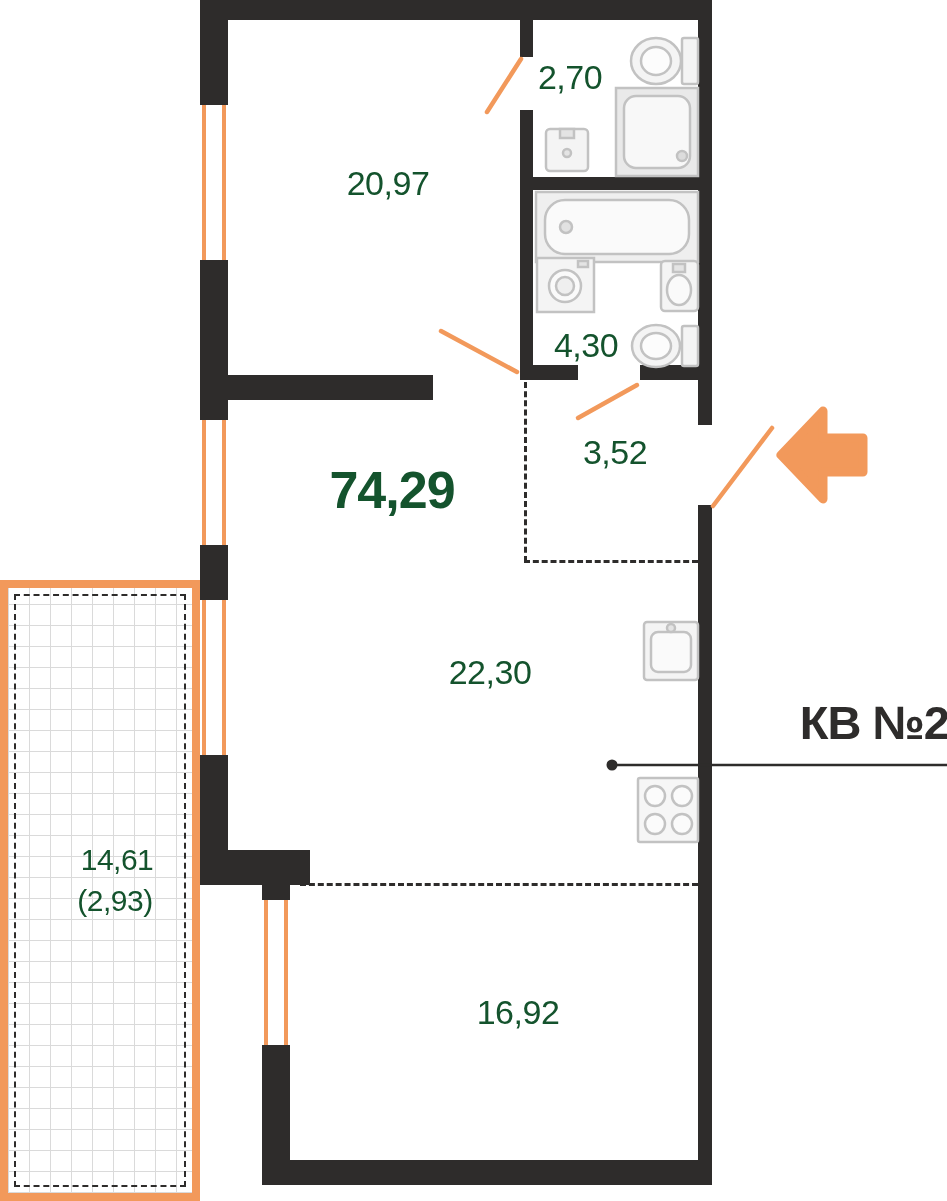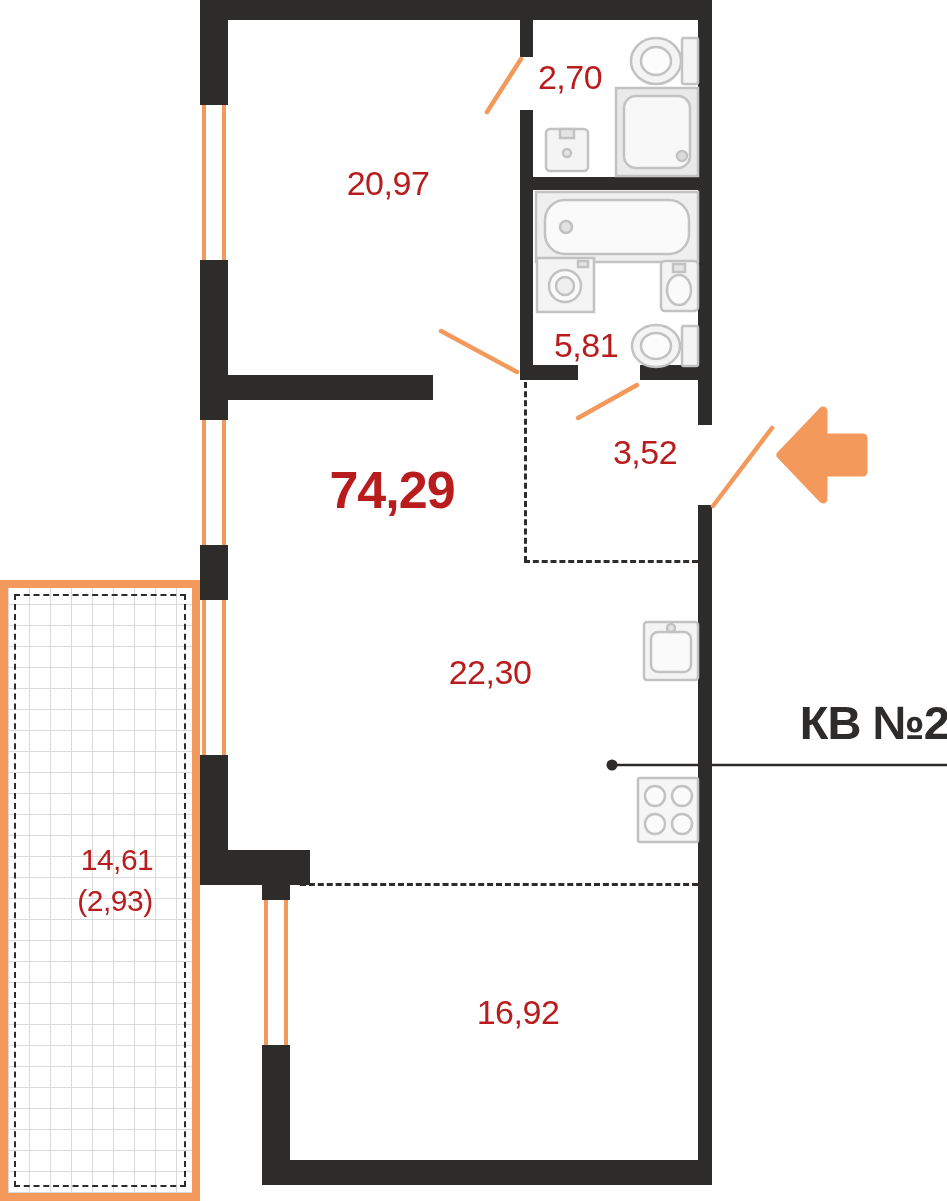--- a/index.html
+++ b/index.html
@@ -15,21 +15,21 @@
     position:absolute;left:0;top:580px;width:200px;height:621px;
     border:8px solid #f2995b;box-sizing:border-box;
     background-image:
       repeating-linear-gradient(0deg,#dadada 0 1px,transparent 1px 21px),
       repeating-linear-gradient(90deg,#dadada 0 1px,transparent 1px 21px);
     background-color:#ffffff;
   }
   #balcony .inner-dash{position:absolute;left:6px;top:6px;right:6px;bottom:6px;border:2px dashed #2e2c2b;}
   .lbl{
     position:absolute;transform:translate(-50%,-50%);
-    font-size:34px;letter-spacing:-0.5px;white-space:nowrap;color:#b91c1c;
+    font-size:34px;letter-spacing:-0.5px;white-space:nowrap;color:#14532d;
   }
   .lbl-total{font-size:52px;font-weight:800;letter-spacing:-1px;}
   .lbl-balcony{font-size:30px;}
   .lbl-kv{
     position:absolute;right:-2px;top:722px;transform:translateY(-50%);
     font-size:47px;font-weight:700;letter-spacing:-1px;white-space:nowrap;color:#2e2c2b;
   }
   svg.overlay{position:absolute;left:0;top:0;pointer-events:none;}
 </style>
 </head>
@@ -143,22 +143,22 @@
       <circle cx="612" cy="765" r="5.5" fill="#2e2c2b"></circle>
     </g>
 
     <g>
       <polygon points="781,455 823,411 823,438 863,438 863,472 823,472 823,499" fill="#f2995b" stroke="#f2995b" stroke-width="9" stroke-linejoin="round"></polygon>
     </g>
   </svg>
 
   <div class="lbl" style="left:570px;top:77px">2,70</div>
   <div class="lbl" style="left:388px;top:183px">20,97</div>
-  <div class="lbl" style="left:586px;top:345px">5,81</div>
-  <div class="lbl" style="left:645px;top:452px">3,52</div>
+  <div class="lbl" style="left:586px;top:345px">4,30</div>
+  <div class="lbl" style="left:615px;top:452px">3,52</div>
   <div class="lbl lbl-total" style="left:392px;top:490px">74,29</div>
   <div class="lbl" style="left:490px;top:672px">22,30</div>
   <div class="lbl" style="left:518px;top:1012px">16,92</div>
   <div class="lbl lbl-balcony" style="left:117px;top:860px">14,61</div>
   <div class="lbl lbl-balcony" style="left:115px;top:901px">(2,93)</div>
   <div class="lbl-kv">КВ №2</div>
 
 </div>
 
 </body></html>

